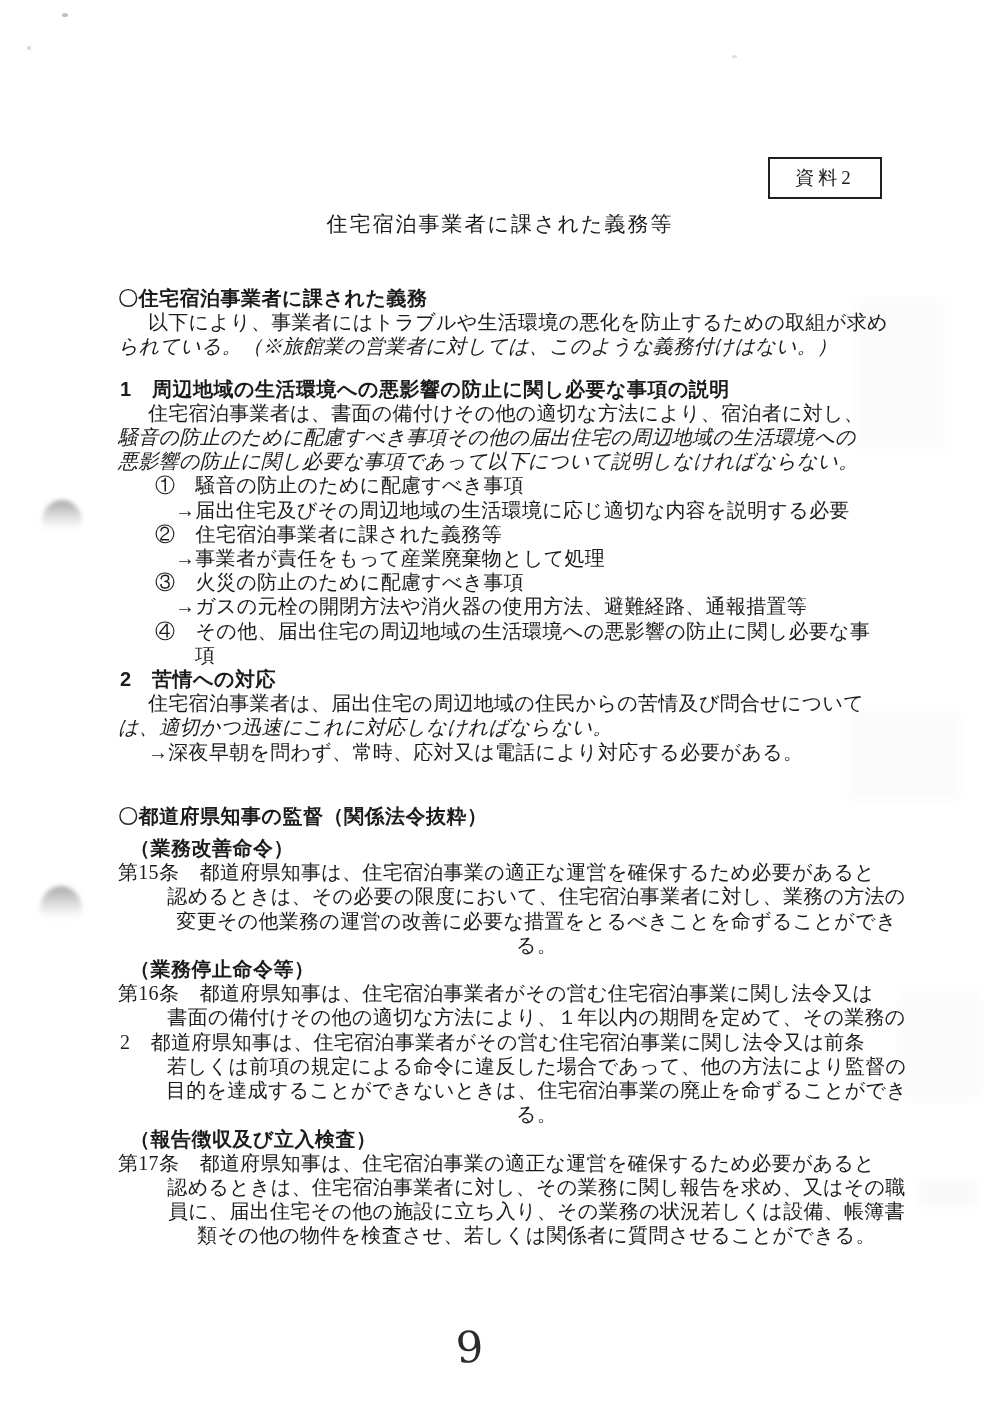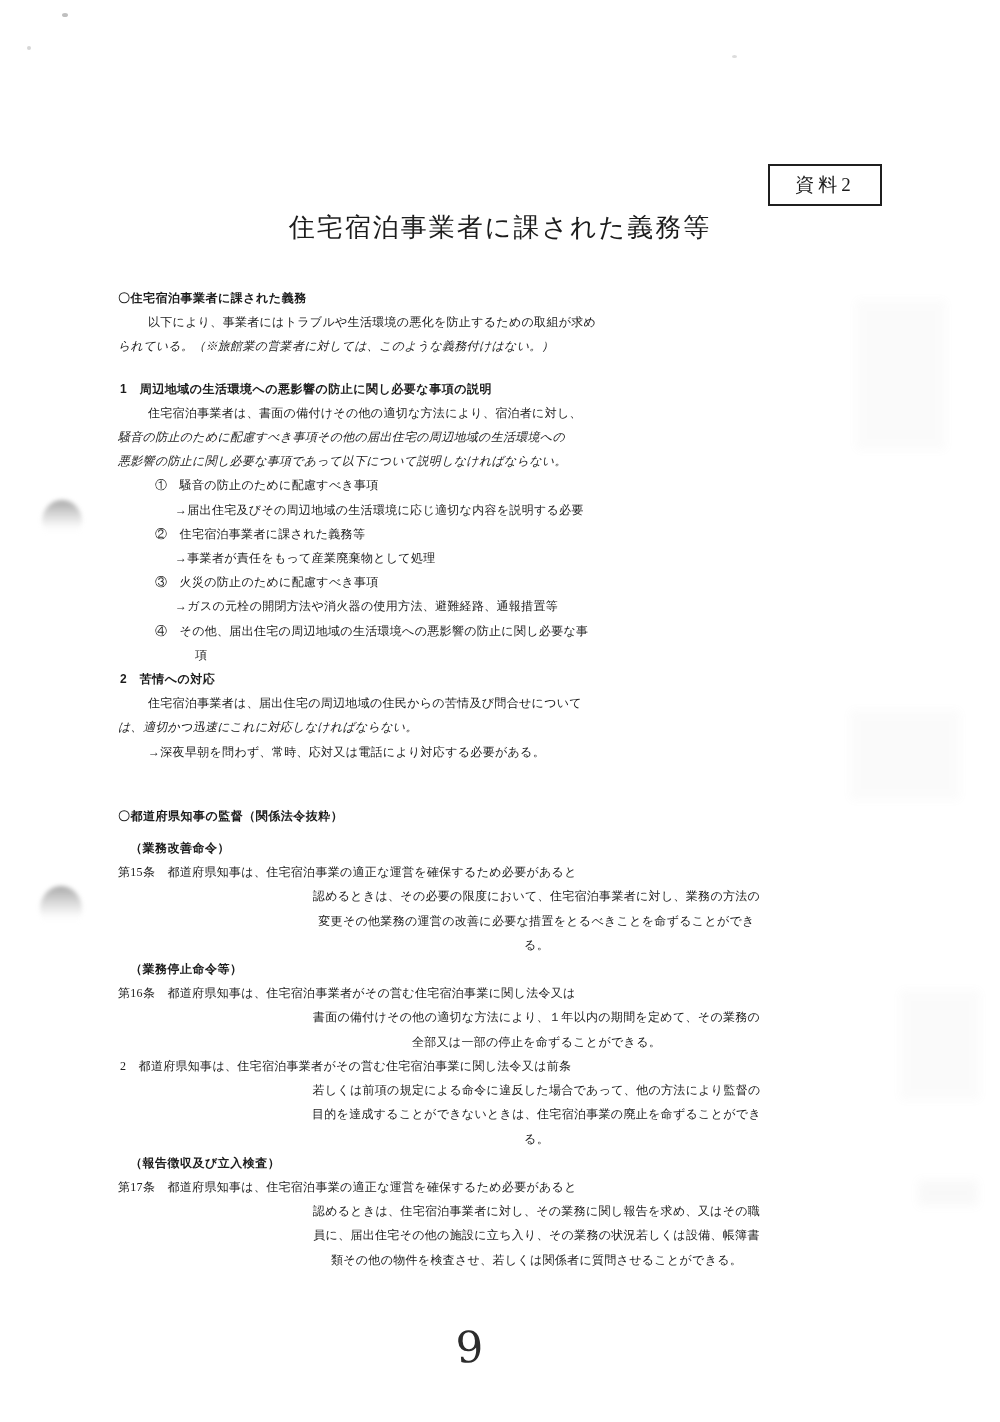--- a/index.html
+++ b/index.html
@@ -9,21 +9,21 @@
     height: 1422px;
     margin: 0 auto;
     background: #ffffff;
     overflow: hidden;
     color: #1c1c1c;
   }
 
   
   .ref-box {
     position: absolute;
-    top: 164px;
+    top: 157px;
     left: 768px;
     width: 110px;
     height: 38px;
     border: 2px solid #1f1f1f;
     display: flex;
     align-items: center;
     justify-content: center;
     font-family: "Liberation Serif", "DejaVu Serif", serif;
     font-size: 19px;
     letter-spacing: 4px;
@@ -32,32 +32,32 @@
   
   .doc-title {
     position: absolute;
     top: 210px;
     left: 0;
     width: 100%;
     margin: 0;
     text-align: center;
     font-family: "Liberation Serif", "DejaVu Serif", serif;
     font-weight: 400;
-    font-size: 26px;
+    font-size: 21px;
     letter-spacing: 2px;
   }
 
   
   .doc-body {
     position: absolute;
     top: 286px;
     left: 118px;
     width: 810px;
     font-family: "Liberation Serif", "DejaVu Serif", serif;
-    font-size: 12px;
+    font-size: 20px;
   }
   .line {
     line-height: 24.2px;
     white-space: pre;
     letter-spacing: 0.3px;
   }
   
   .r-h1, .r-h1-far, .r-num-heading, .r-num-heading-gap,
   .r-paren-heading, .r-paren-heading-far {
     font-family: "Liberation Sans", "DejaVu Sans", sans-serif;
@@ -166,21 +166,20 @@
       <div class="line r-arrow2">→深夜早朝を問わず、常時、応対又は電話により対応する必要がある。</div>
       <div class="line r-h1-far">〇都道府県知事の監督（関係法令抜粋）</div>
       <div class="line r-paren-heading-far">（業務改善命令）</div>
       <div class="line r-article-first">第15条　都道府県知事は、住宅宿泊事業の適正な運営を確保するため必要があると</div>
       <div class="line r-article-cont">認めるときは、その必要の限度において、住宅宿泊事業者に対し、業務の方法の</div>
       <div class="line r-article-cont">変更その他業務の運営の改善に必要な措置をとるべきことを命ずることができ</div>
       <div class="line r-article-cont">る。</div>
       <div class="line r-paren-heading">（業務停止命令等）</div>
       <div class="line r-article-first">第16条　都道府県知事は、住宅宿泊事業者がその営む住宅宿泊事業に関し法令又は</div>
       <div class="line r-article-cont">書面の備付けその他の適切な方法により、１年以内の期間を定めて、その業務の</div>
-      <div class="line r-article-cont">全部又は一部の停止を命ずることができる。</div>
       <div class="line r-num-para">2　都道府県知事は、住宅宿泊事業者がその営む住宅宿泊事業に関し法令又は前条</div>
       <div class="line r-article-cont">若しくは前項の規定による命令に違反した場合であって、他の方法により監督の</div>
       <div class="line r-article-cont">目的を達成することができないときは、住宅宿泊事業の廃止を命ずることができ</div>
       <div class="line r-article-cont">る。</div>
       <div class="line r-paren-heading">（報告徴収及び立入検査）</div>
       <div class="line r-article-first">第17条　都道府県知事は、住宅宿泊事業の適正な運営を確保するため必要があると</div>
       <div class="line r-article-cont">認めるときは、住宅宿泊事業者に対し、その業務に関し報告を求め、又はその職</div>
       <div class="line r-article-cont">員に、届出住宅その他の施設に立ち入り、その業務の状況若しくは設備、帳簿書</div>
       <div class="line r-article-cont">類その他の物件を検査させ、若しくは関係者に質問させることができる。</div>
     </div>

